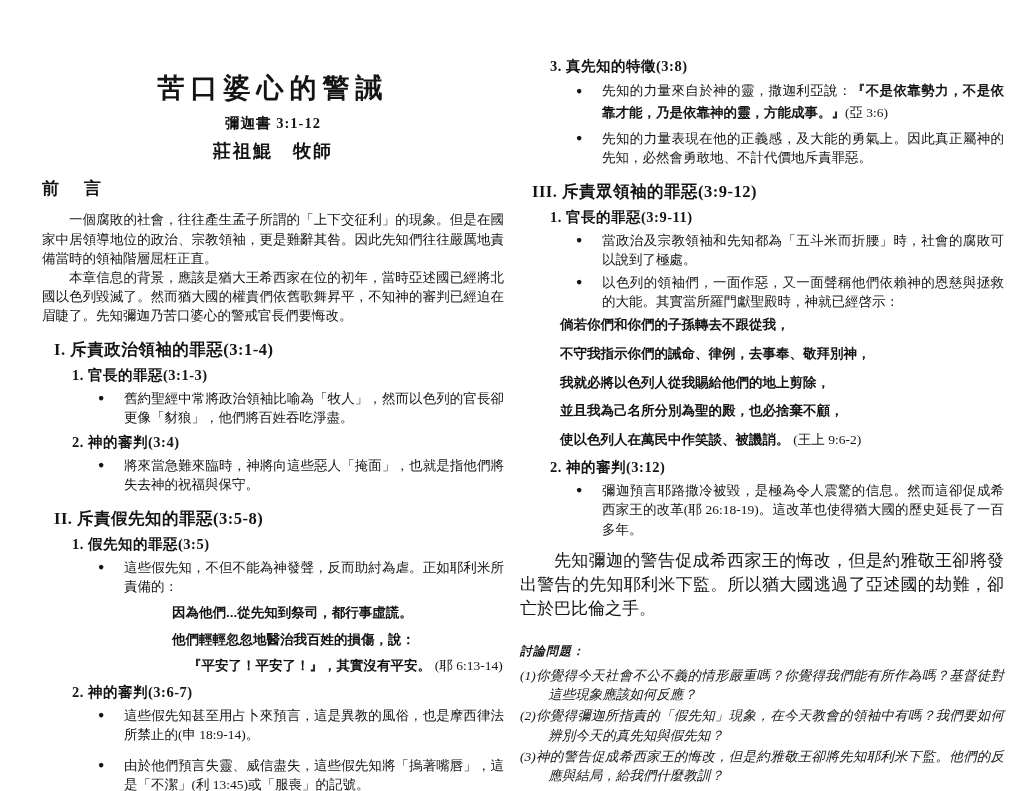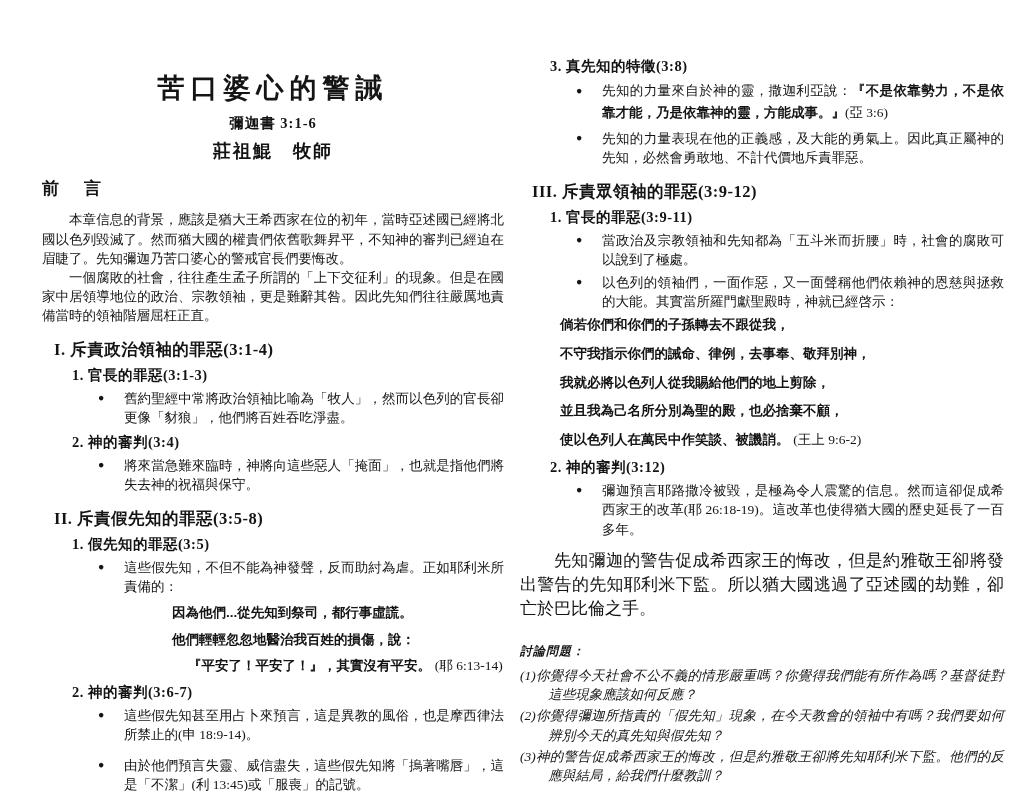--- a/index.html
+++ b/index.html
@@ -62,26 +62,26 @@
     font-size:13.5px;line-height:1.42;margin:0 0 2px 0;
     padding-left:2.1em;text-indent:-2.1em;text-align:justify;
   }
 </style>
 </head>
 <body>
 
 <div class="col col-left">
 
   <h1 class="title">苦口婆心的警誡</h1>
-  <div class="subtitle">彌迦書 3:1-6</div>
+  <div class="subtitle">彌迦書 3:1-12</div>
   <div class="author">莊祖鯤　牧師</div>
 
   <div class="h-major">前　言</div>
+  <p class="para">一個腐敗的社會，往往產生孟子所謂的「上下交征利」的現象。但是在國家中居領導地位的政治、宗教領袖，更是難辭其咎。因此先知們往往嚴厲地責備當時的領袖階層屈枉正直。</p>
   <p class="para">本章信息的背景，應該是猶大王希西家在位的初年，當時亞述國已經將北國以色列毀滅了。然而猶大國的權貴們依舊歌舞昇平，不知神的審判已經迫在眉睫了。先知彌迦乃苦口婆心的警戒官長們要悔改。</p>
-  <p class="para">一個腐敗的社會，往往產生孟子所謂的「上下交征利」的現象。但是在國家中居領導地位的政治、宗教領袖，更是難辭其咎。因此先知們往往嚴厲地責備當時的領袖階層屈枉正直。</p>
 
   <div class="sec-head">I. 斥責政治領袖的罪惡(3:1-4)</div>
   <div class="sub-head">1. 官長的罪惡(3:1-3)</div>
   <div class="bullet">
     <span class="dot">●</span>
     <span class="txt">舊約聖經中常將政治領袖比喻為「牧人」，然而以色列的官長卻更像「豺狼」，他們將百姓吞吃淨盡。</span>
   </div>
   <div class="sub-head">2. 神的審判(3:4)</div>
   <div class="bullet">
     <span class="dot">●</span>

